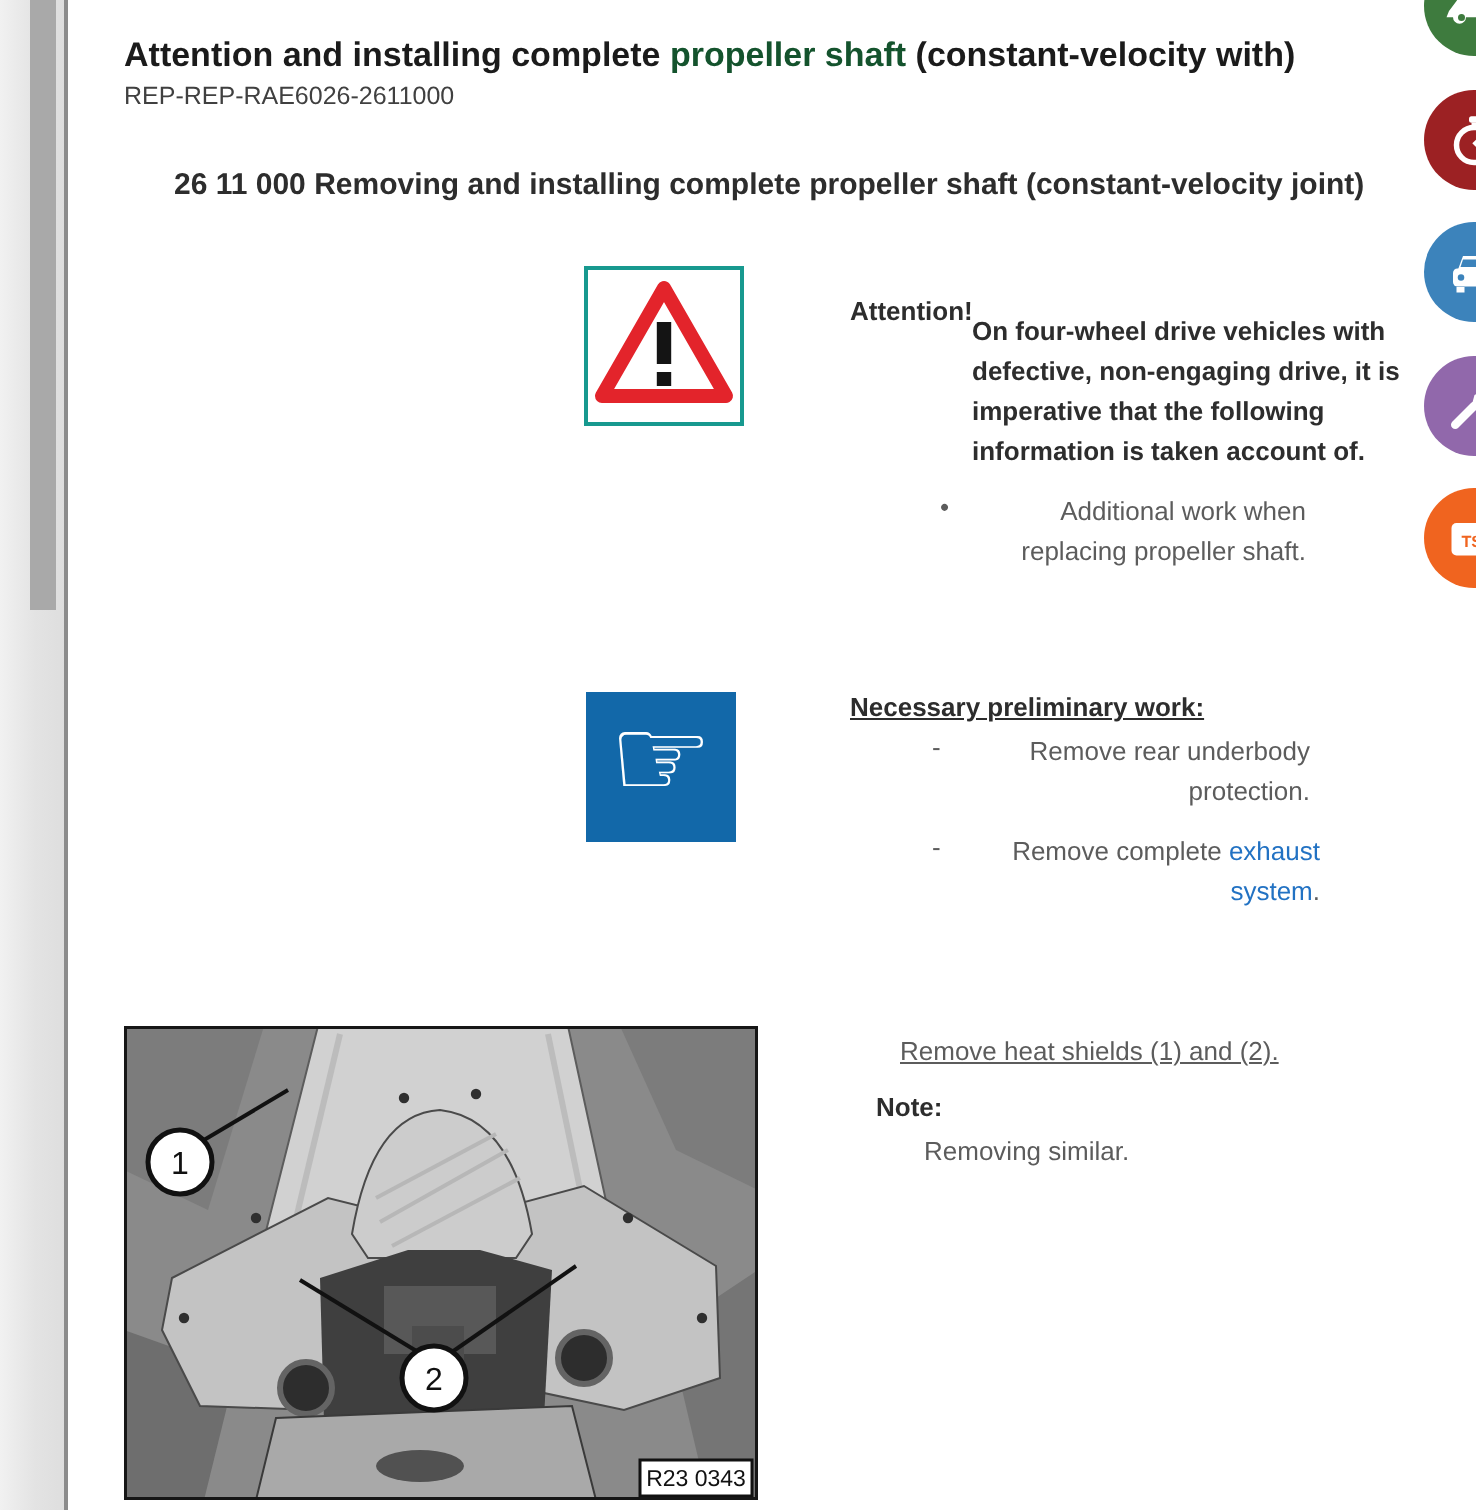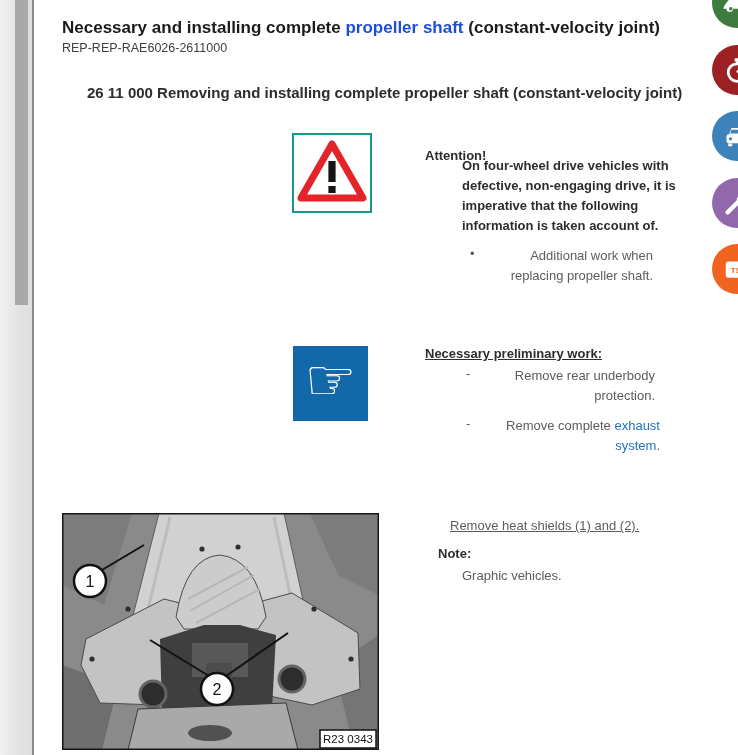--- a/index.html
+++ b/index.html
@@ -13,38 +13,38 @@
     position:absolute; left:0; top:0; width:34px; height:755px;
     background:linear-gradient(to right,#f1f1f1 0%,#e3e3e3 55%,#dedede 100%);
     border-right:2px solid #8c8c8c;
   }
   .scroll-thumb {
     position:absolute; left:15px; top:0; width:13px; height:305px;
     background:#a9a9a9;
   }
   
   .title { position:absolute; left:62px; top:18px; font-size:17px; font-weight:bold; color:#1b1b1b; white-space:nowrap; }
-  .title .link { color:#1d4ed8; }
+  .title .link { color:#14532d; }
   .doc-id { position:absolute; left:62px; top:41px; font-size:12.5px; color:#404040; }
   .section-heading { position:absolute; left:62px; top:84px; font-size:15px; font-weight:bold; color:#2d2d2d; white-space:nowrap;margin-left:25px; }
 
   
   .b-label { position:absolute; font-size:13px; font-weight:bold; color:#2d2d2d; }
   .g-text  { position:absolute; font-size:13px; color:#5c5c5c; line-height:20px;text-align:right; }
   .marker  { position:absolute; font-size:13px; color:#5c5c5c; }
   a.doclink { color:#2272c3; text-decoration:none; }
 
   
   .warn-box {
     position:absolute; left:292px; top:133px; width:80px; height:80px;
     border:2px solid #17998f; background:#fff;
     display:flex; align-items:center; justify-content:center;
   }
   .att-label { left:425px; top:148px; }
-  .att-body  { position:absolute; left:462px; top:156px; width:214px;
+  .att-body  { position:absolute; left:486px; top:156px; width:214px;
                font-size:13px; font-weight:bold; color:#2d2d2d; line-height:20px; }
   .att-bullet-marker { left:470px; top:246px; }
   .att-bullet-text   { left:498px; top:246px; width:155px; }
 
   
   .info-box {
     position:absolute; left:293px; top:346px; width:75px; height:75px;
     background:#1268a9; display:flex; align-items:center; justify-content:center;
   }
   .hand-glyph { color:#ffffff; font-size:58px; line-height:1; transform:translateY(-4px); }
@@ -69,21 +69,21 @@
   }
   .rail-btn svg { width:30px; height:30px; }
 </style>
 </head>
 <body>
 
 <div class="gutter">
   <div class="scroll-thumb"></div>
 </div>
 
-<h1 class="title"><span>Necessary and installing complete </span><a class="link doclink" href="#">propeller shaft</a><span> (constant-velocity joint)</span></h1>
+<h1 class="title"><span>Attention and installing complete </span><a class="link doclink" href="#">propeller shaft</a><span> (constant-velocity with)</span></h1>
 <div class="doc-id">REP-REP-RAE6026-2611000</div>
 <div class="section-heading">26 11 000 Removing and installing complete propeller shaft (constant-velocity joint)</div>
 
 <div class="warn-box">
   <svg viewBox="0 0 76 76" aria-hidden="true">
     <path d="M38 9 L69 63 L7 63 Z" fill="#ffffff" stroke="#e3242b" stroke-width="7" stroke-linejoin="round"></path>
     <rect x="34.4" y="26" width="7.2" height="21" fill="#141414"></rect>
     <rect x="34.4" y="51" width="7.2" height="7" fill="#141414"></rect>
   </svg>
 </div>
@@ -96,21 +96,21 @@
   <span class="hand-glyph">☞</span>
 </div>
 <div class="b-label prelim-label">Necessary preliminary work:</div>
 <span class="marker dash1">-</span>
 <div class="g-text item1">Remove rear underbody protection.</div>
 <span class="marker dash2">-</span>
 <div class="g-text item2"><span>Remove complete </span><a class="doclink" href="#">exhaust system</a><span>.</span></div>
 
 <div class="g-text step-text">Remove heat shields (1) and (2).</div>
 <div class="b-label note-label">Note:</div>
-<div class="g-text note-text">Graphic vehicles.</div>
+<div class="g-text note-text">Removing similar.</div>
 
 <div class="figure">
   <svg viewBox="0 0 317 237" width="317" height="237">
     <rect width="317" height="237" fill="#8a8a8a"></rect>
     <polygon points="0,0 70,0 42,92 0,72" fill="#7c7c7c"></polygon>
     <polygon points="248,0 317,0 317,82 276,62" fill="#7c7c7c"></polygon>
     <polygon points="0,152 56,172 40,237 0,237" fill="#6e6e6e"></polygon>
     <polygon points="317,122 272,152 292,237 317,237" fill="#757575"></polygon>
 
     <polygon points="97,0 222,0 252,138 62,138" fill="#d1d1d1" stroke="#5c5c5c" stroke-width="1"></polygon>

